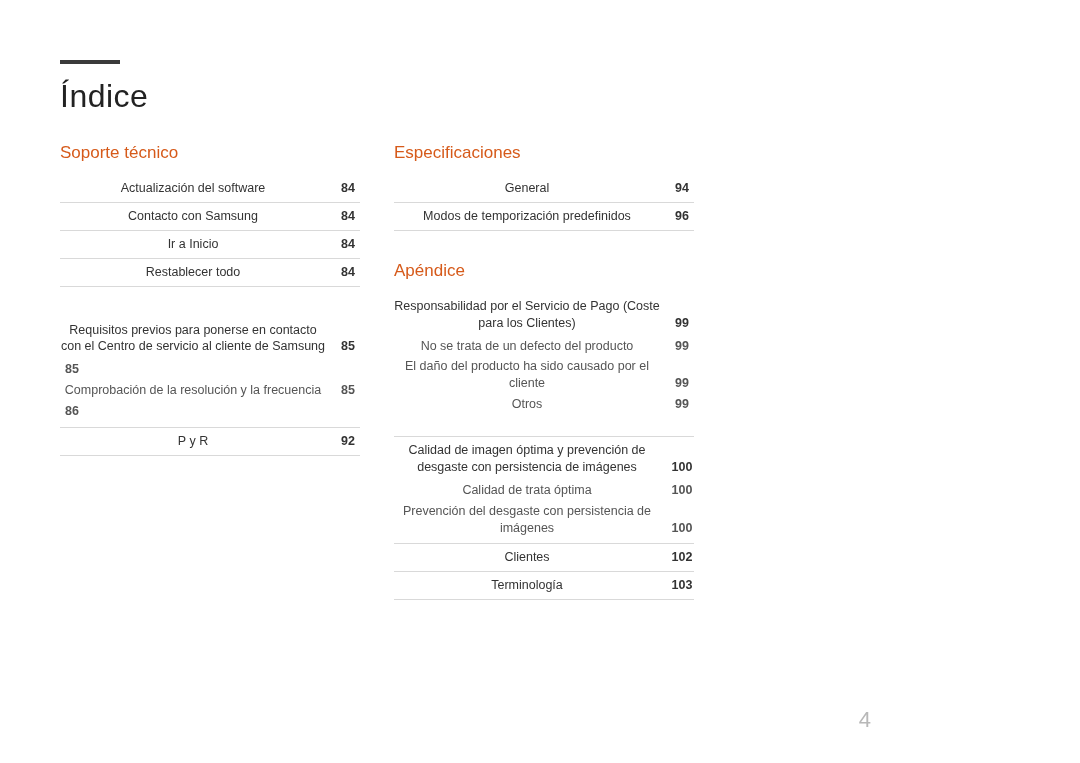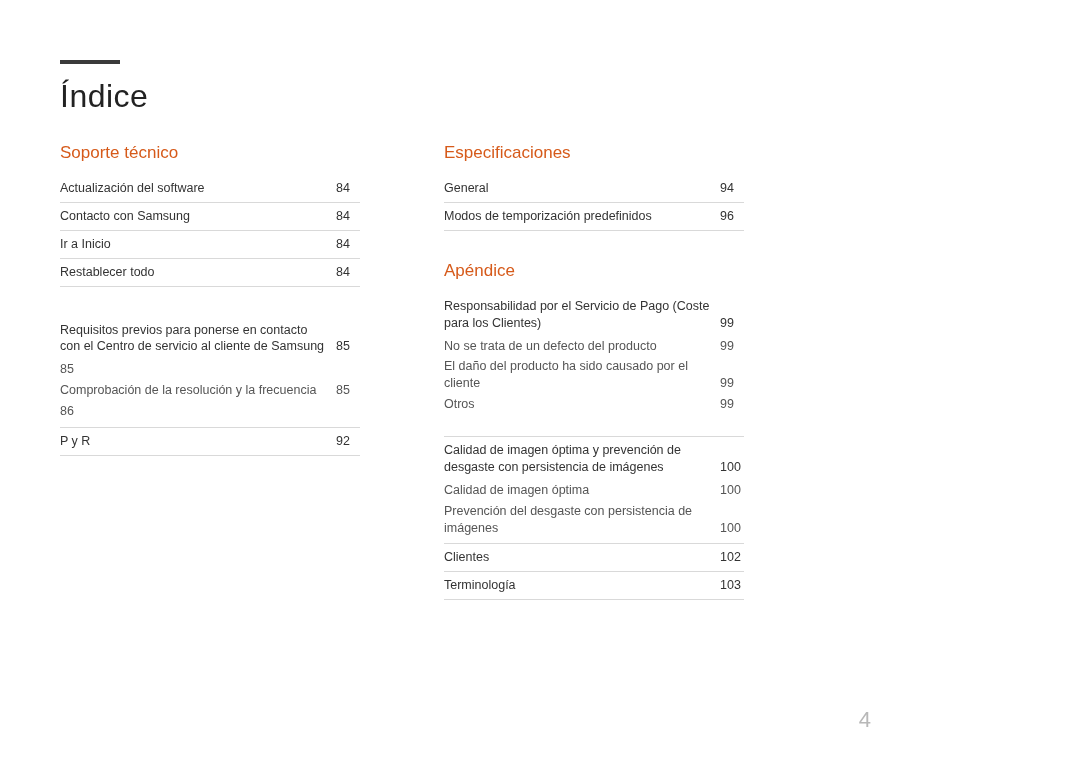--- a/index.html
+++ b/index.html
@@ -26,21 +26,21 @@
     margin-bottom: 14px;
   }
   .title {
     font-size: 32px;
     font-weight: 400;
     margin: 0 0 28px 0;
     letter-spacing: 0.5px;
   }
   .columns {
     display: flex;
-    gap: 84px;
+    gap: 34px;
   }
   .col {
     width: 300px;
   }
   .section-title {
     color: #d65a1a;
     font-size: 17px;
     font-weight: 400;
     margin: 0 0 12px 0;
   }
@@ -49,22 +49,22 @@
     display: flex;
     justify-content: space-between;
     align-items: flex-end;
     font-size: 12.5px;
     line-height: 1.35;
     color: #333;
   }
   .entry { padding: 5px 0; }
   .subentry { padding: 1px 0 3px 0; color: #555; }
   .entry.main { border-bottom: 1px solid #d9d9d9; }
-  .entry .label, .subentry .label { flex: 1; padding-right: 10px; }
-  .entry .pg, .subentry .pg { flex: 0 0 auto; min-width: 24px; text-align: left; }
+  .entry .label, .subentry .label { flex: 1; padding-right: 10px; text-align: center; }
+  .entry .pg, .subentry .pg { flex: 0 0 auto; min-width: 24px; text-align: center; font-weight: bold; }
   .pagenum {
     position: absolute;
     right: 60px;
     bottom: 30px;
     font-size: 22px;
     color: #b8b8b8;
     font-weight: 300;
   }
 </style>
 </head>
@@ -163,21 +163,21 @@
               <span class="label">Otros</span>
               <span class="pg">99</span>
             </div>
           </div>
           <div style="border-bottom: 1px solid rgb(217, 217, 217); padding-bottom: 4px;">
             <div class="entry main" style="border-bottom: none;">
               <span class="label">Calidad de imagen óptima y prevención de desgaste con persistencia de imágenes</span>
               <span class="pg">100</span>
             </div>
             <div class="subentry">
-              <span class="label">Calidad de imagen óptima</span>
+              <span class="label">Calidad de trata óptima</span>
               <span class="pg">100</span>
             </div>
             <div class="subentry">
               <span class="label">Prevención del desgaste con persistencia de imágenes</span>
               <span class="pg">100</span>
             </div>
           </div>
           <div>
             <div class="entry main">
               <span class="label">Clientes</span>

